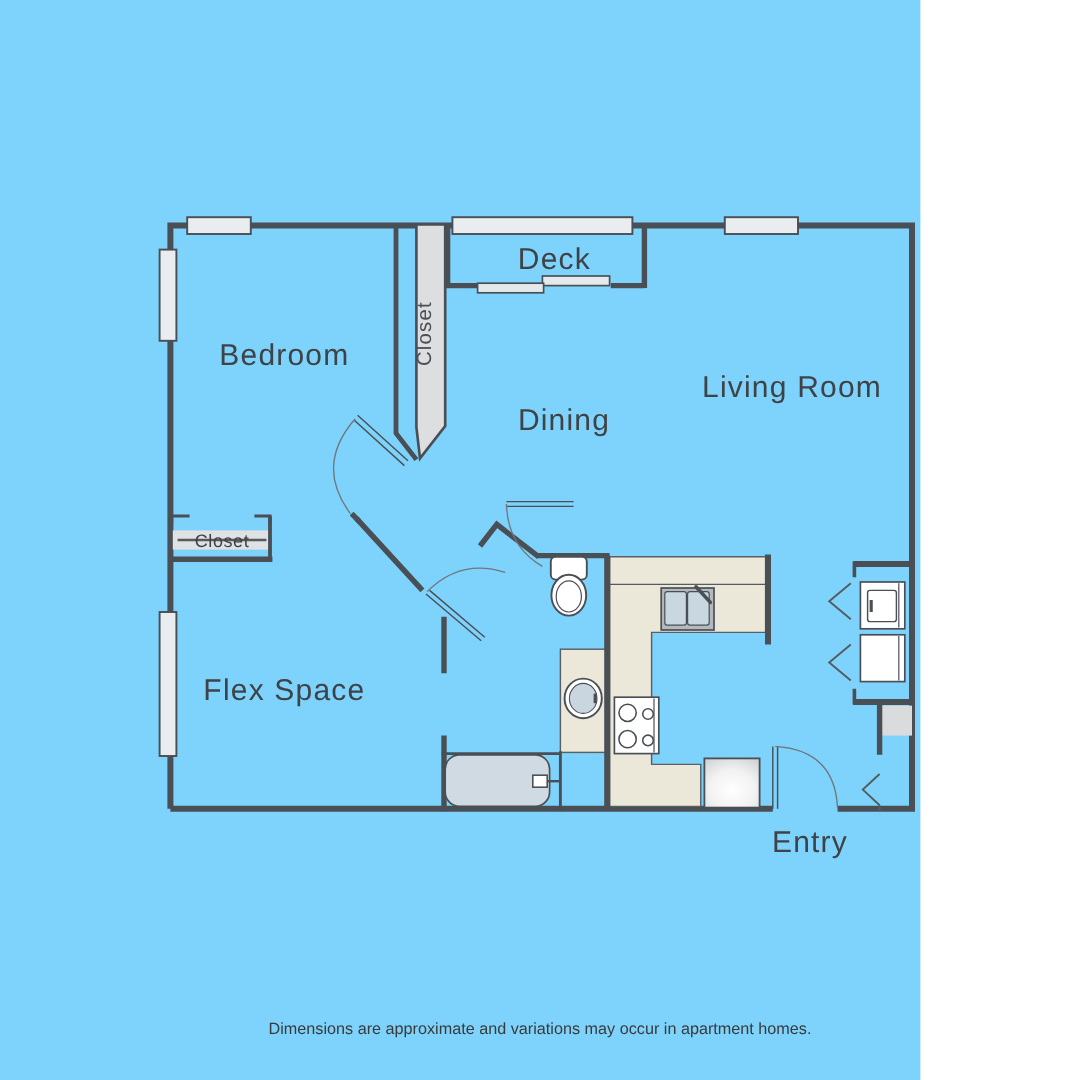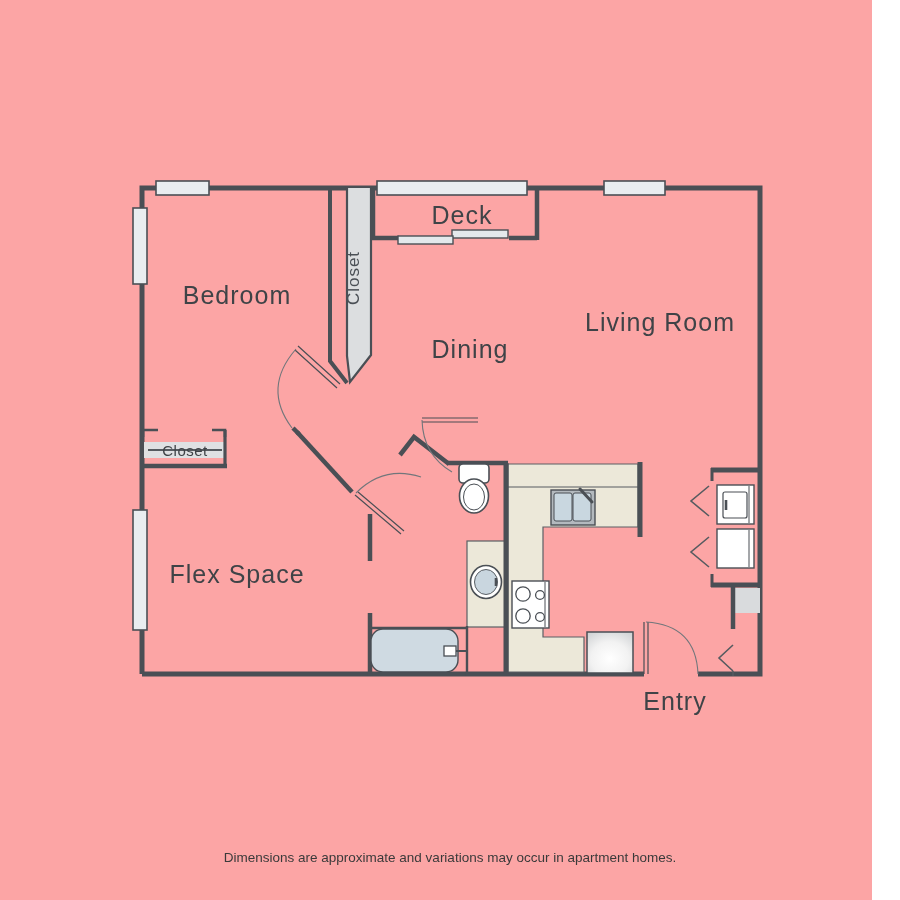--- a/index.html
+++ b/index.html
@@ -1,16 +1,16 @@
 <!DOCTYPE html>
 <html><head>
 <meta charset="utf-8">
 <style>
   html,body{margin:0;padding:0;background:#ffffff;}
-  .stage{position:relative;width:872px;height:900px;background:#fca5a5;overflow:hidden;
+  .stage{position:relative;width:767px;height:900px;background:#7dd3fc;overflow:hidden;
          font-family:"Liberation Sans", sans-serif;}
   svg{position:absolute;left:0;top:0;}
   .room-label{font-family:"Liberation Sans", sans-serif;font-size:25px;font-weight:300;
               letter-spacing:1px;fill:#3f4347;}
   .small-label{font-family:"Liberation Sans", sans-serif;font-size:15px;font-weight:300;
                letter-spacing:.5px;fill:#3f4347;}
   .vert-label{font-family:"Liberation Sans", sans-serif;font-size:17px;font-weight:300;
               letter-spacing:1px;fill:#4a4f55;}
   .disclaimer{font-family:"Liberation Sans", sans-serif;font-size:13.5px;fill:#3a3a3a;}
   .wall{stroke:#4a4f55;fill:none;}

